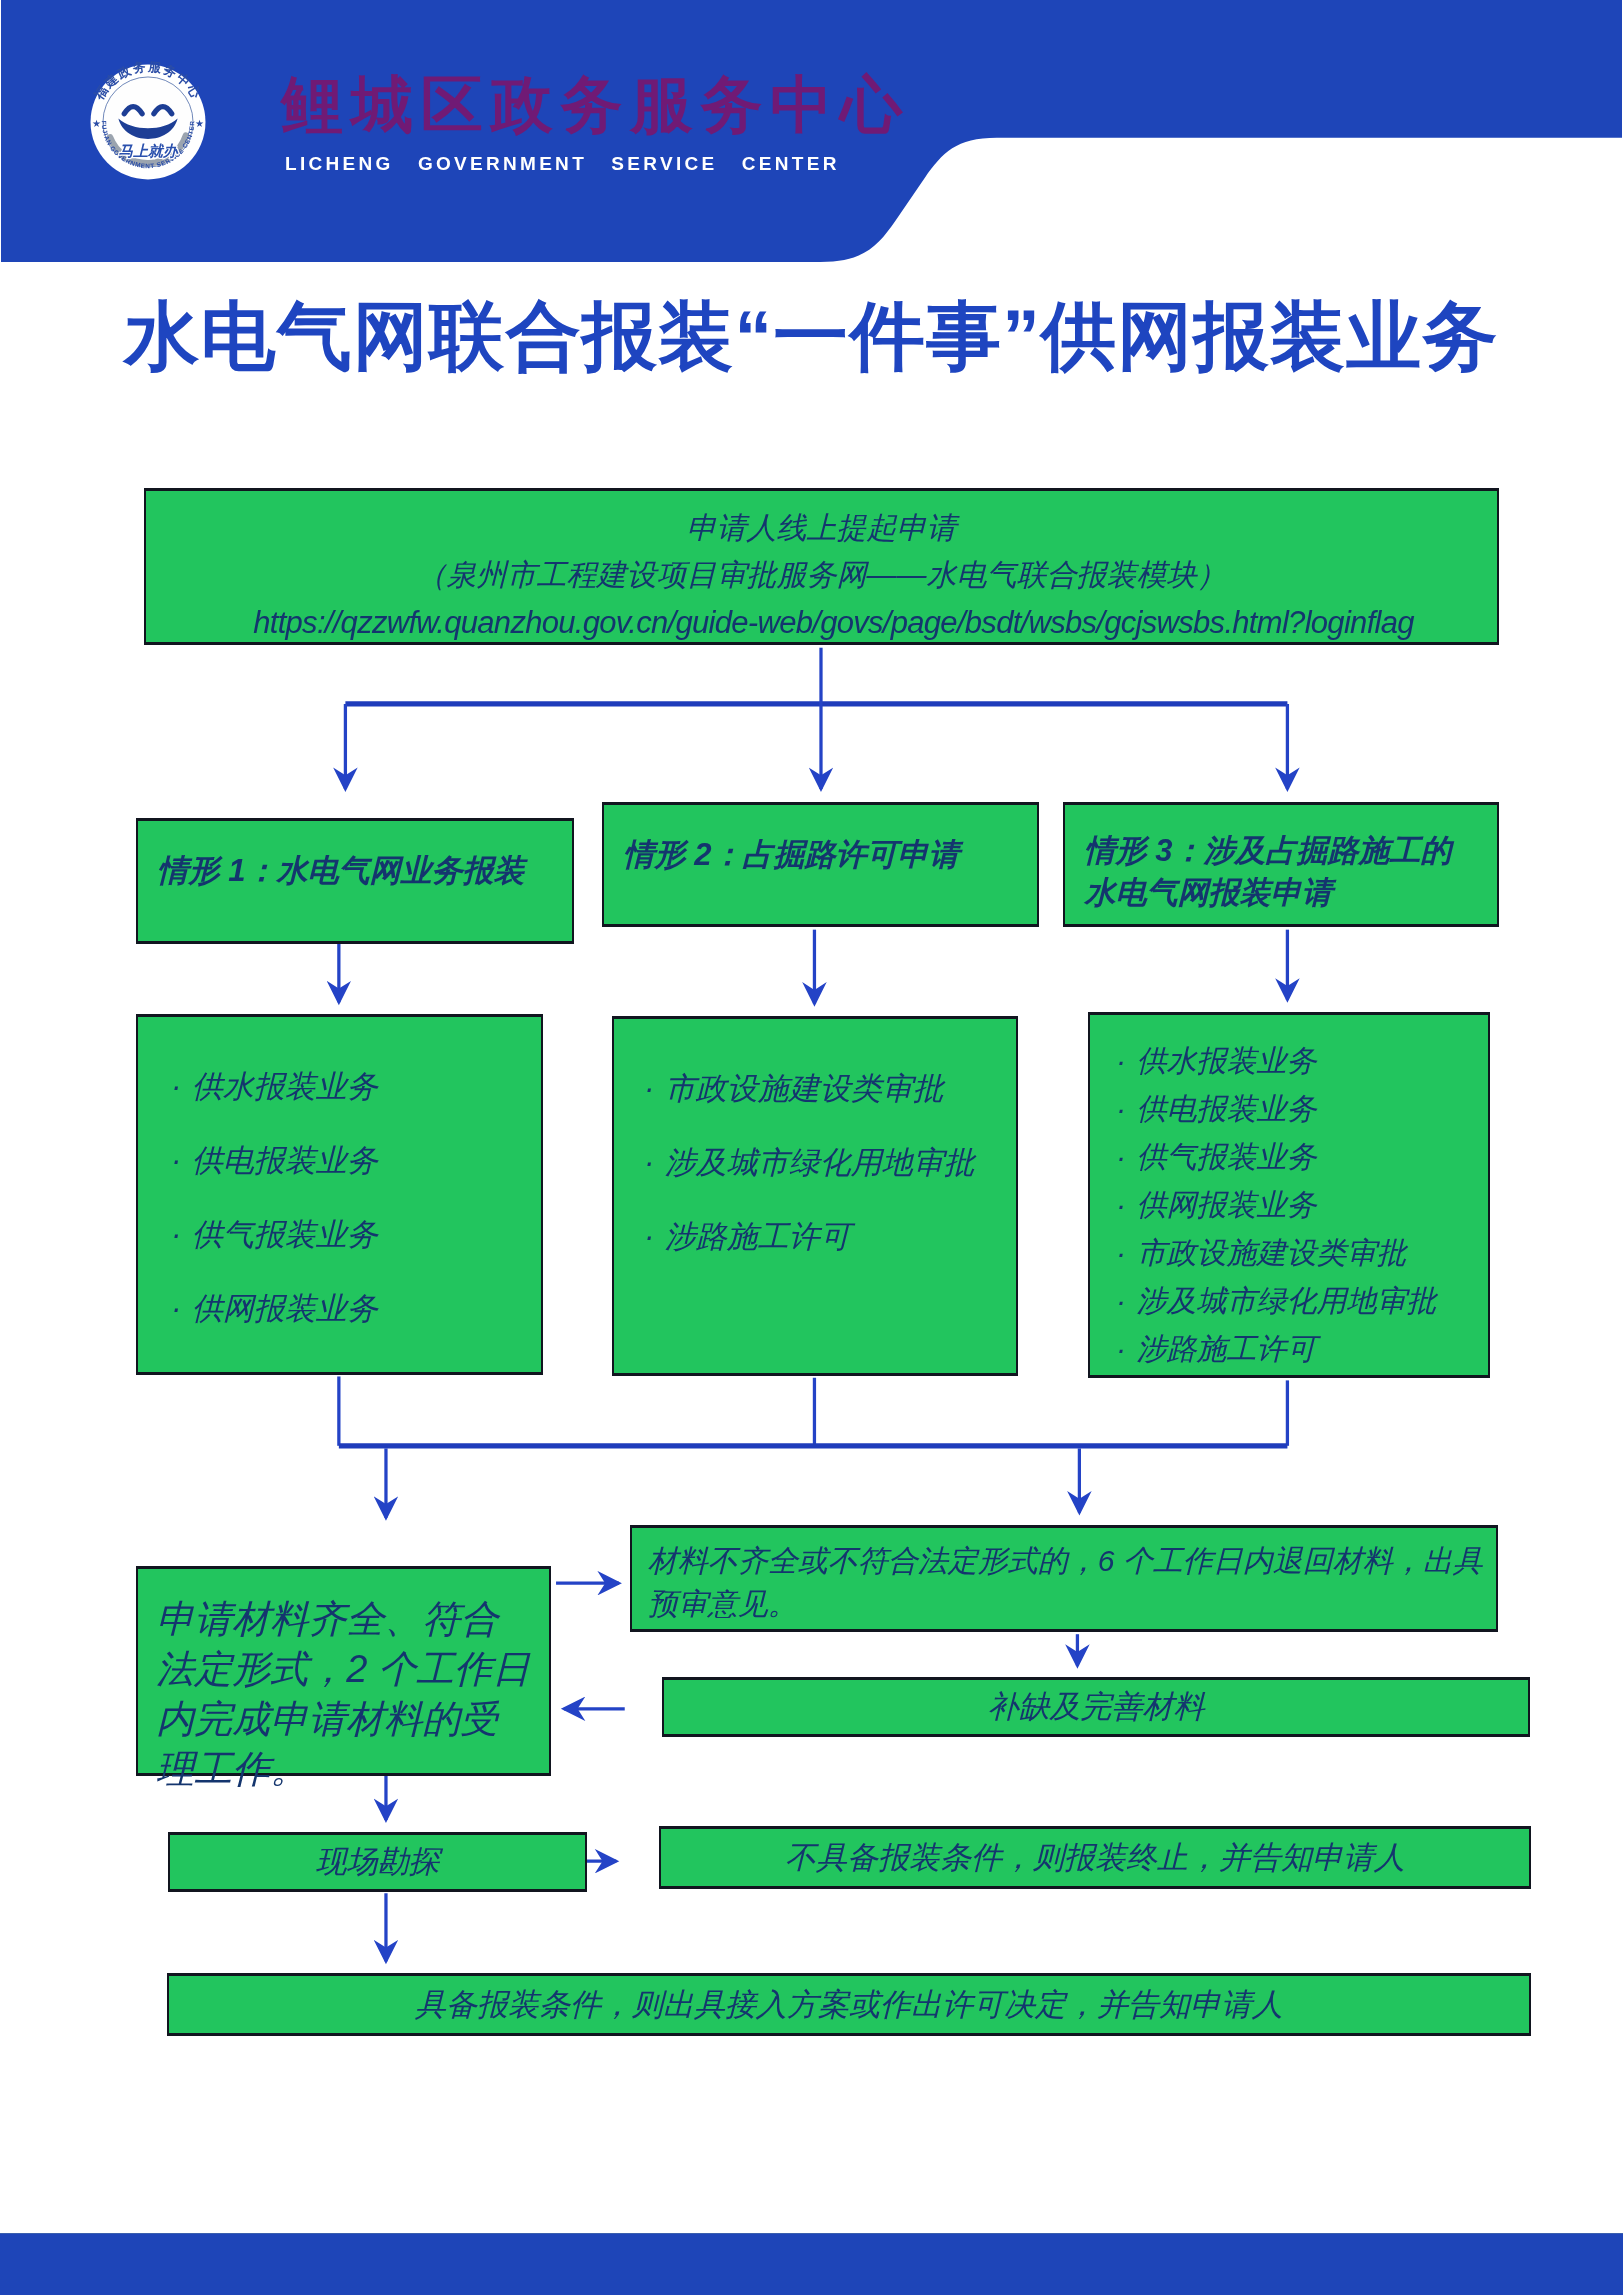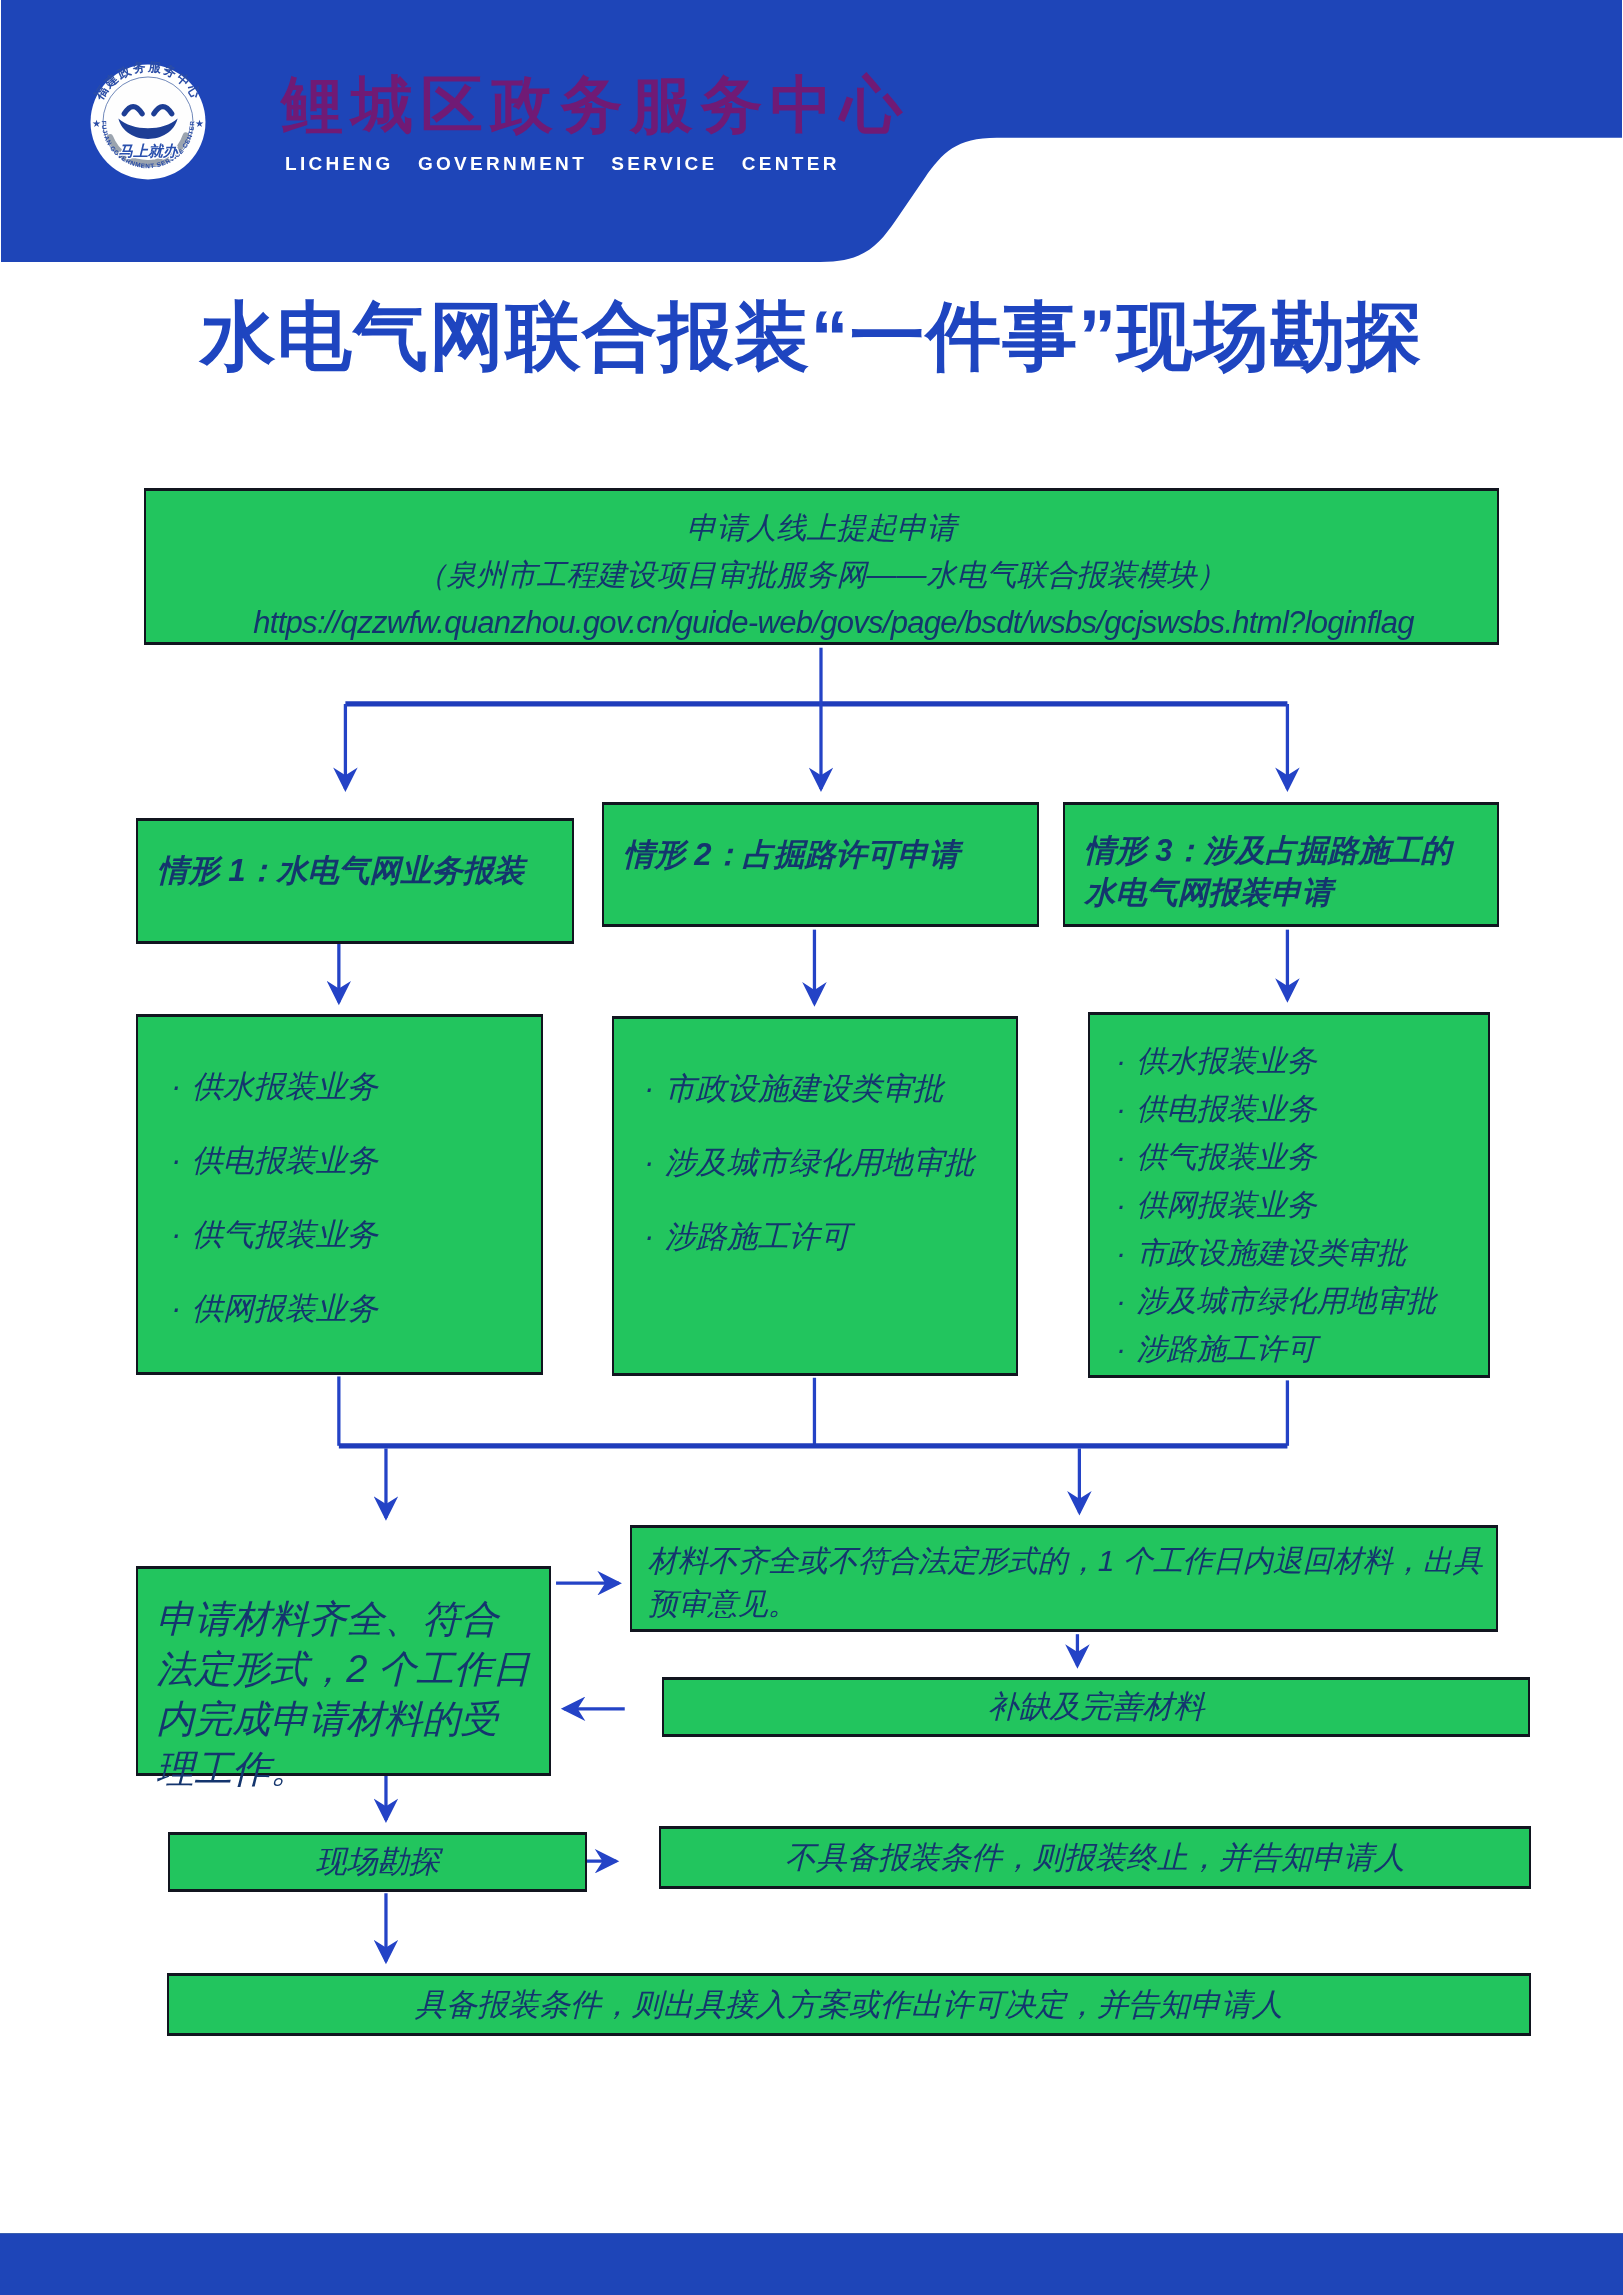--- a/index.html
+++ b/index.html
@@ -89,21 +89,21 @@
       <text font-size="10.8" font-weight="bold" fill="#2b4da6" letter-spacing="1">
         <textPath href="#lg-bot" startOffset="50%" text-anchor="middle">FUJIAN GOVERNMENT SERVICE CENTER</textPath>
       </text>
       <text x="108" y="166" font-size="25" font-weight="bold" font-style="italic" fill="#2a50ad" stroke="#ffffff" stroke-width="4" paint-order="stroke" text-anchor="middle">马上就办</text>
     </svg>
 
     <div class="org-cn">鲤城区政务服务中心</div>
     <div class="org-en">LICHENG GOVERNMENT SERVICE CENTER</div>
   </div>
 
-  <div class="page-title">水电气网联合报装“一件事”现场勘探</div>
+  <div class="page-title">水电气网联合报装“一件事”供网报装业务</div>
 
   <svg class="connectors" width="1623" height="2295" viewBox="0 0 2481 3508">
     <defs>
       <marker id="ah" viewBox="0 0 12 12" refX="10.5" refY="6" markerWidth="9" markerHeight="7.5" orient="auto-start-reverse">
         <path d="M0,0 L12,6 L0,12 L3.8,6 Z" fill="#2443c6"></path>
       </marker>
     </defs>
     <path class="cbar" d="M528,1076 H1968"></path>
     <path class="c ae" d="M1255,990 V1206"></path>
     <path class="c ae" d="M528,1076 V1206"></path>
@@ -201,21 +201,21 @@
         <span class="bullet">·</span>
         <span>涉及城市绿化用地审批</span>
       </div>
     <div class="li">
         <span class="bullet">·</span>
         <span>涉路施工许可</span>
       </div>
   </div>
 
   <div class="node n-accept">申请材料齐全、符合法定形式，2 个工作日内完成申请材料的受理工作。</div>
-  <div class="node n-reject">材料不齐全或不符合法定形式的，1 个工作日内退回材料，出具预审意见。</div>
+  <div class="node n-reject">材料不齐全或不符合法定形式的，6 个工作日内退回材料，出具预审意见。</div>
   <div class="node center n-supplement">补缺及完善材料</div>
   <div class="node center n-survey">现场勘探</div>
   <div class="node center n-terminate">不具备报装条件，则报装终止，并告知申请人</div>
   <div class="node center n-approve">具备报装条件，则出具接入方案或作出许可决定，并告知申请人</div>
 
   <div class="footer-band"></div>
 </div>
 
 
 </body></html>

